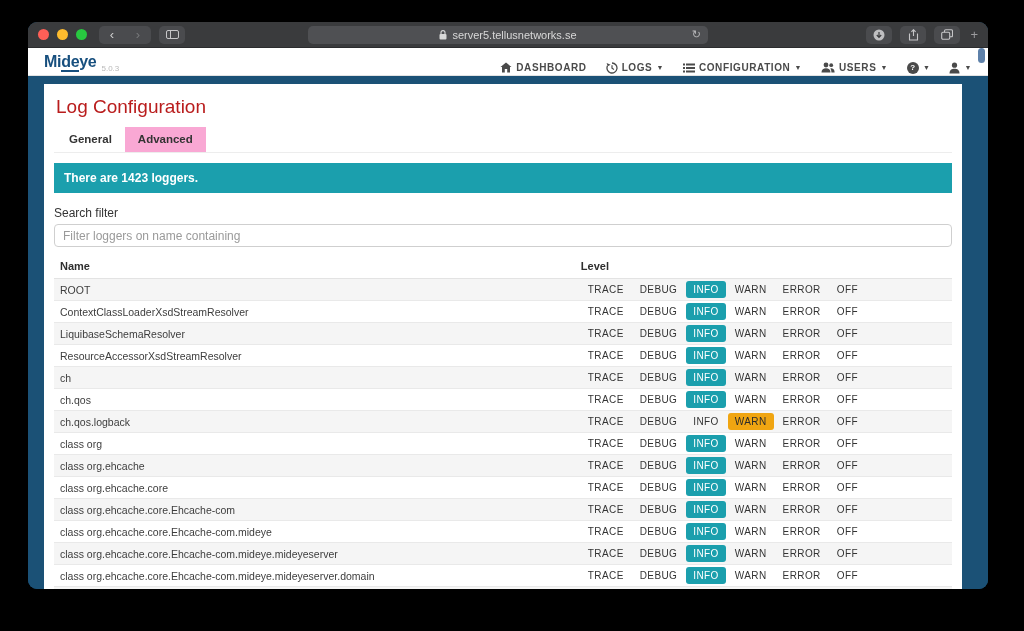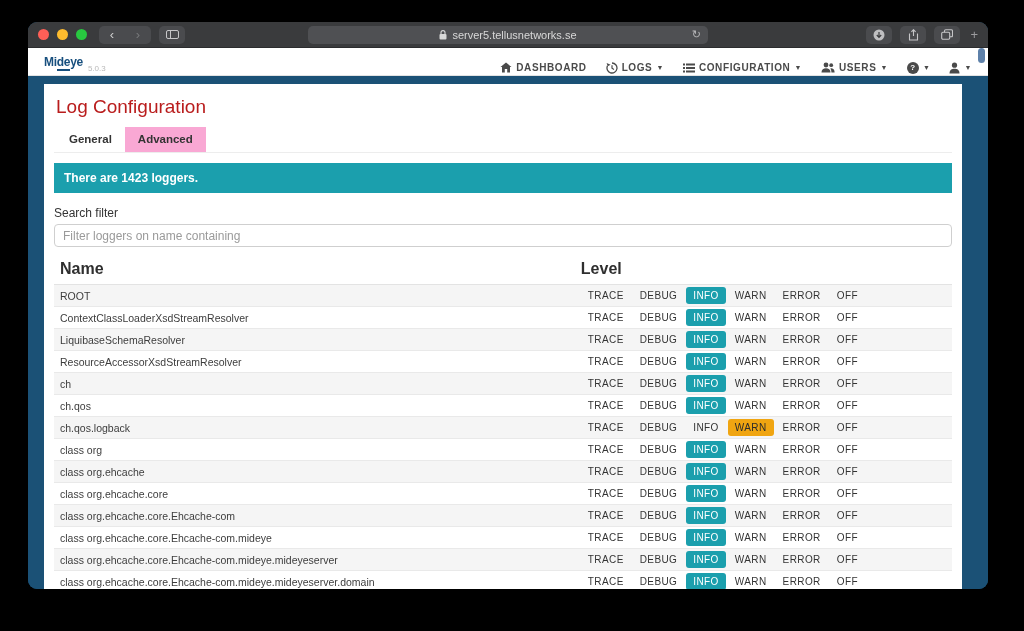--- a/index.html
+++ b/index.html
@@ -40,21 +40,21 @@
   .reload { position:absolute; right:7px; color:#b9b9bb; font-size:11px; line-height:1; }
   .chrome-right { margin-left:auto; display:flex; align-items:center; gap:8px; }
   .icon-btn { width:26px; }
   .plus { color:#9c9c9e; font-size:13px; margin-left:2px; }
 
   
   .navbar {
     height:28px; background:#ffffff; border-bottom:1px solid #e3e3e3;
     display:flex; align-items:center; padding:0 16px; flex:0 0 auto;
   }
-  .logo { font-size:12px; font-weight:bold; color:#174f7e; letter-spacing:-.3px; }
+  .logo { font-size:16px; font-weight:bold; color:#174f7e; letter-spacing:-.3px; }
   .logo .u { border-bottom:2px solid #174f7e; padding-bottom:0px; }
   .version { font-size:8px; color:#b9b9b9; margin-left:5px; margin-top:14px; }
   .menu { margin-left:auto; display:flex; align-items:center; gap:19px;margin-top:12px; }
   .menu-item {
     display:flex; align-items:center; gap:4px; font-size:10px; letter-spacing:.6px;
     color:#4a4a4a; font-weight:bold; cursor:default; white-space:nowrap;
   }
   .menu-item svg { display:block; }
   .caret { font-size:7px; color:#4a4a4a; }
   .help-circle {
@@ -73,21 +73,21 @@
   .search-label { margin-top:13px; font-size:12px; color:#333; }
   .search-input {
     margin-top:4px; width:100%; height:23px; border:1px solid #cfcfcf; border-radius:4px;
     font-size:12px; color:#333; padding:0 8px; font-family:"Liberation Sans", sans-serif; outline:none;
   }
   .search-input::placeholder { color:#9a9a9a; }
 
   table.loggers { width:100%; margin-top:9px; border-collapse:collapse; table-layout:fixed; }
   table.loggers col.c-name { width:58%; } table.loggers col.c-level { width:42%; }
   table.loggers th {
-    text-align:left; font-size:16px; color:#2f2f2f; padding:4px 6px 6px;
+    text-align:left; font-size:11px; color:#2f2f2f; padding:4px 6px 6px;
     border-bottom:1px solid #e3e3e3; font-weight:bold;
   }
   table.loggers td { height:22px; padding:0 6px; border-top:1px solid #e9e9e9; font-size:10.5px; color:#3d3d3d; }
   table.loggers tbody tr:first-child td { border-top:none; }
   table.loggers tbody tr:nth-child(odd) { background:#f5f5f5; }
   .lvl-cell { display:flex; align-items:center; gap:2px; }
   .lvl-btn {
     border:none; background:transparent; font-family:"Liberation Sans", sans-serif;
     font-size:10px; letter-spacing:.4px; color:#333; padding:3px 7px; border-radius:3px; cursor:default;
   }

